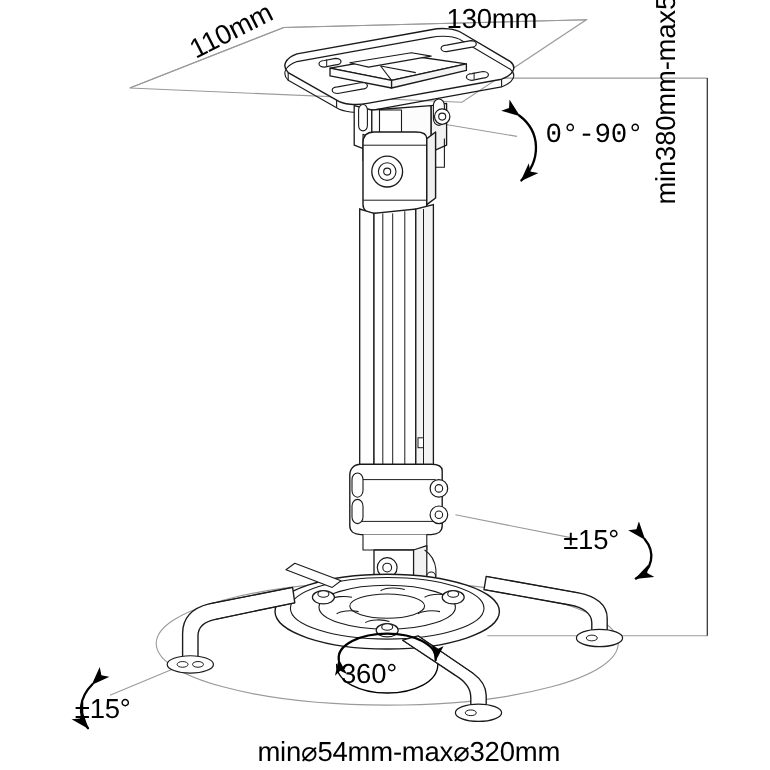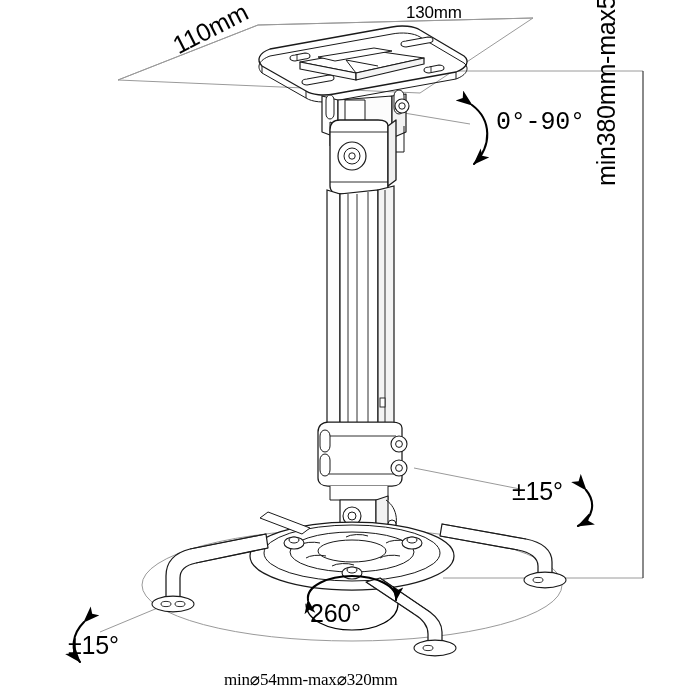--- a/index.html
+++ b/index.html
@@ -33,21 +33,21 @@
   #label-110 {
     left: 168px;
     top: 34px;
     font-size: 25px;
     transform: rotate(-27deg);
     transform-origin: left top;
   }
   #label-130 {
     left: 406px;
     top: 3px;
-    font-size: 17px;
+    font-size: 25px;
   }
   #label-angle-090 {
     left: 496px;
     top: 108px;
     font-size: 25px;
     font-family: Liberation Mono, monospace;
   }
   #label-height {
     left: 592px;
     top: 186px;
@@ -64,24 +64,23 @@
     left: 68px;
     top: 631px;
     font-size: 25px;
   }
   #label-360 {
     left: 310px;
     top: 599px;
     font-size: 25px;
   }
   #label-diameter {
-    left: 224px;
+    left: 234px;
     top: 669px;
-    font-size: 17px;
-    font-family: Liberation Serif, serif;
+    font-size: 25px;
   }
 </style>
 </head>
 <body>
 
 <div id="page">
 
   <svg id="drawing" viewBox="0 0 700 700">
     <defs>
       <marker id="ah" markerWidth="9" markerHeight="9" refX="7.5" refY="3" orient="auto">
@@ -269,17 +268,17 @@
   <div class="dim-label" id="label-130">130mm</div>
 
   <div class="dim-label" id="label-angle-090">0°-90°</div>
 
   <div class="dim-label" id="label-height">min380mm-max580mm</div>
 
   <div class="dim-label" id="label-tilt-right">±15°</div>
 
   <div class="dim-label" id="label-tilt-left">±15°</div>
 
-  <div class="dim-label" id="label-360">260°</div>
+  <div class="dim-label" id="label-360">360°</div>
 
   <div class="dim-label" id="label-diameter">min⌀54mm-max⌀320mm</div>
 
 </div>
 
 </body></html>

